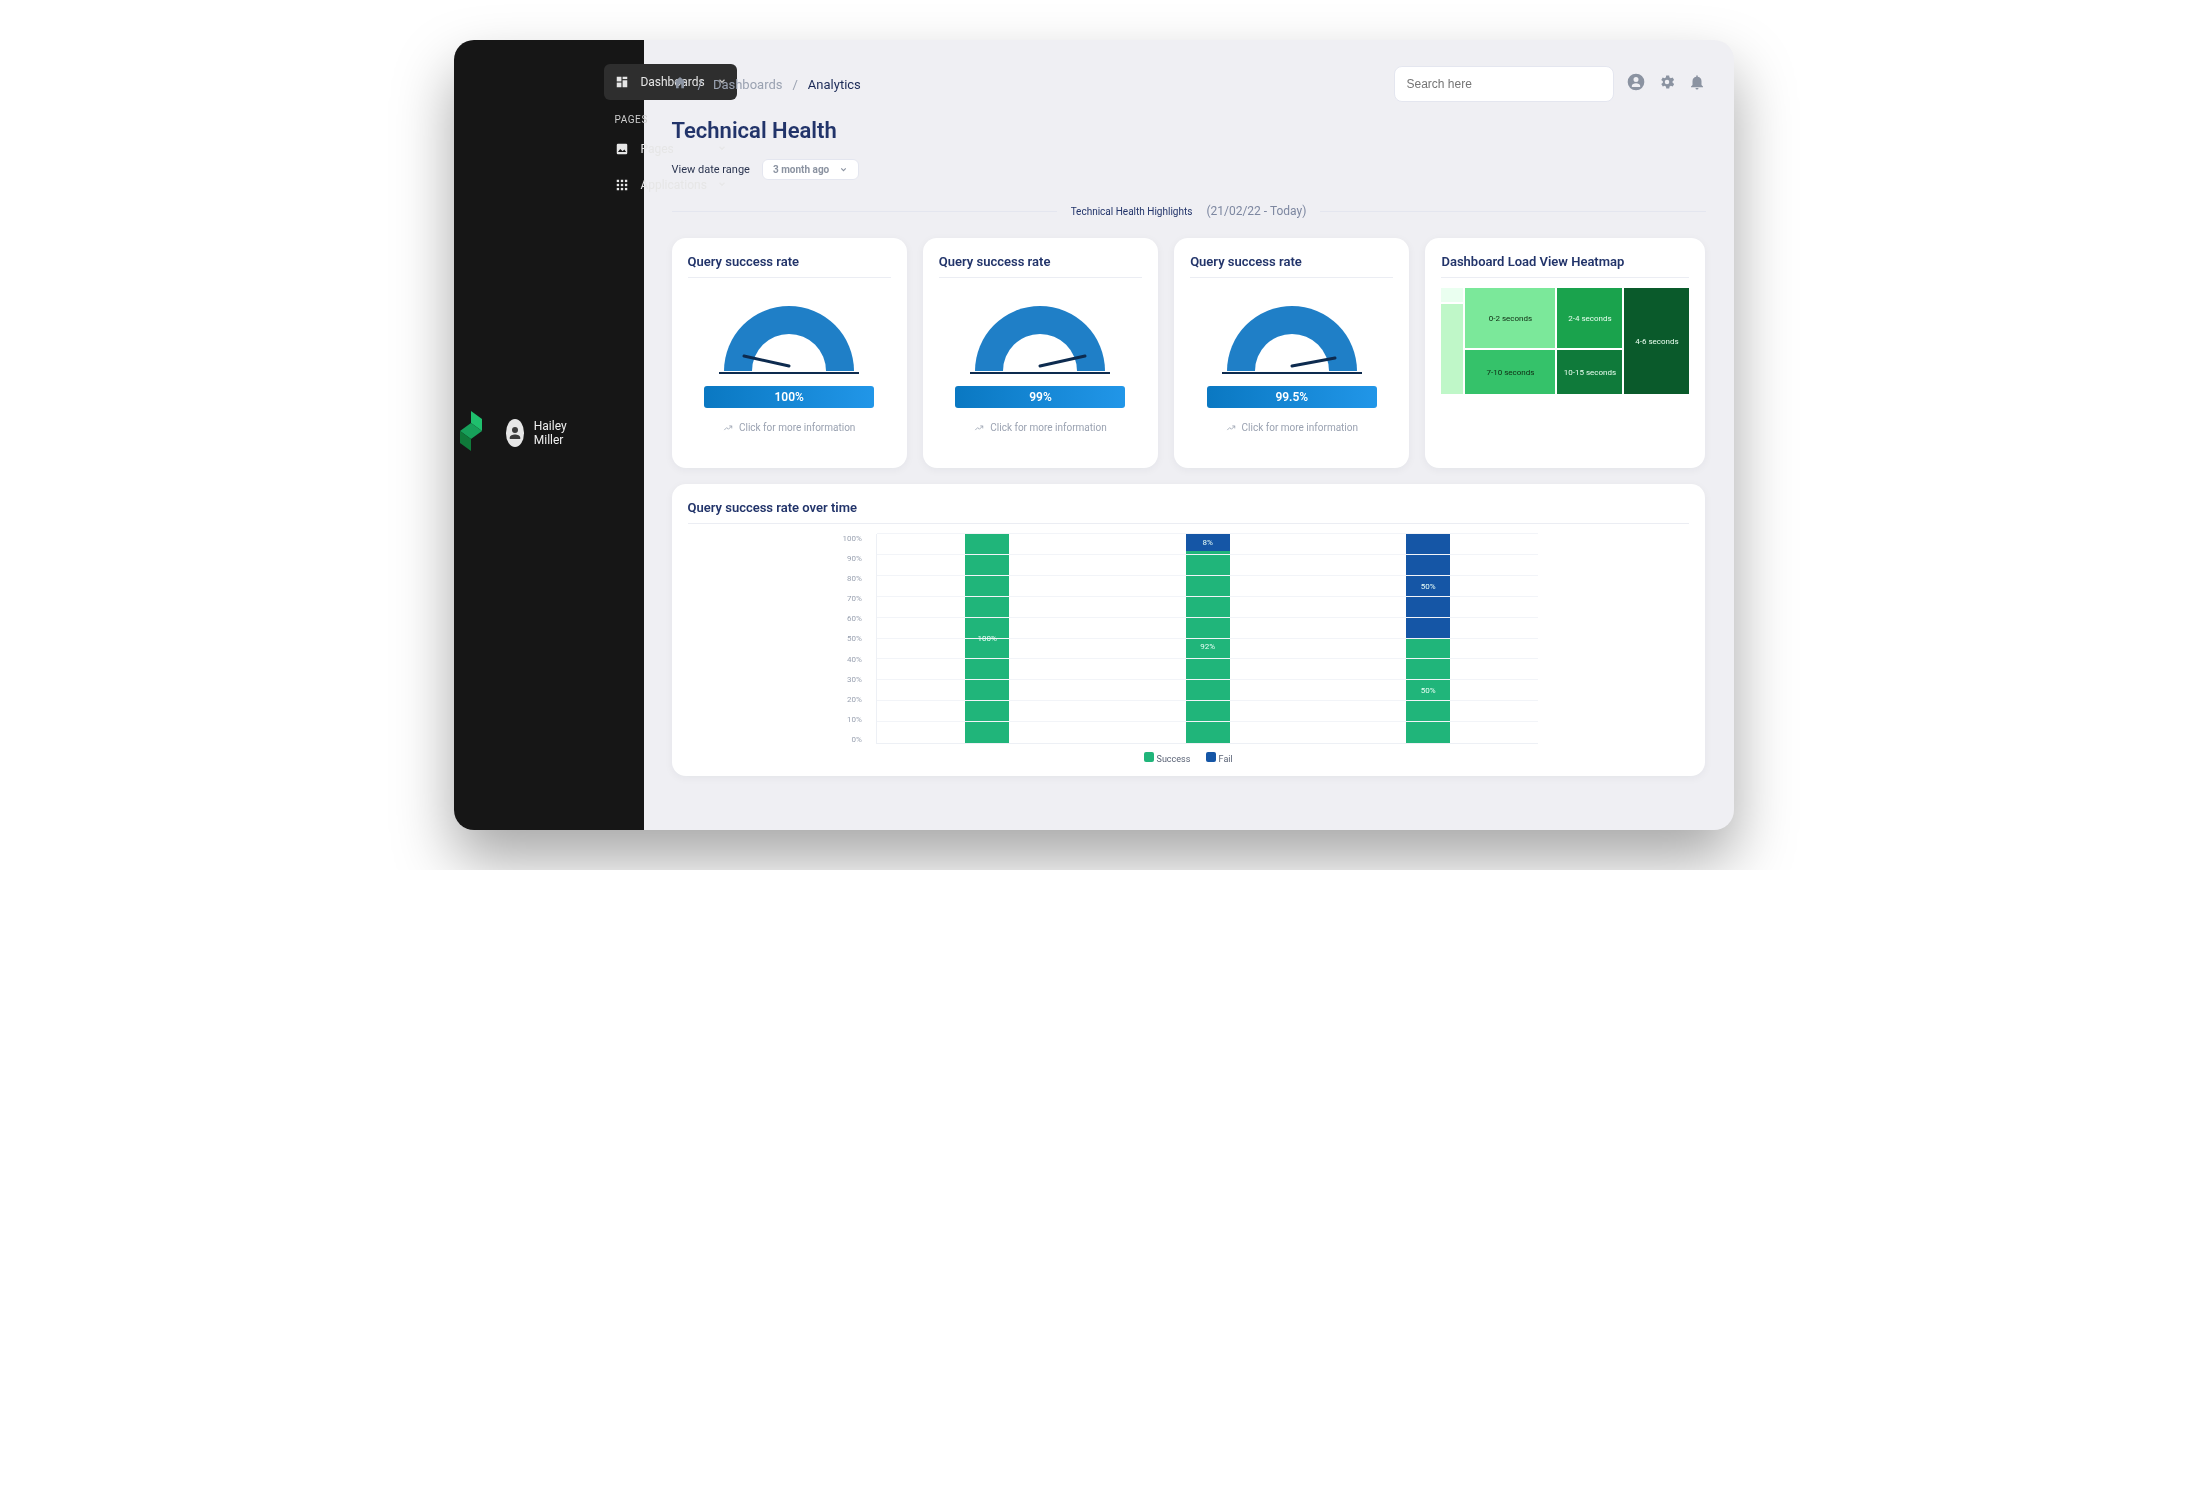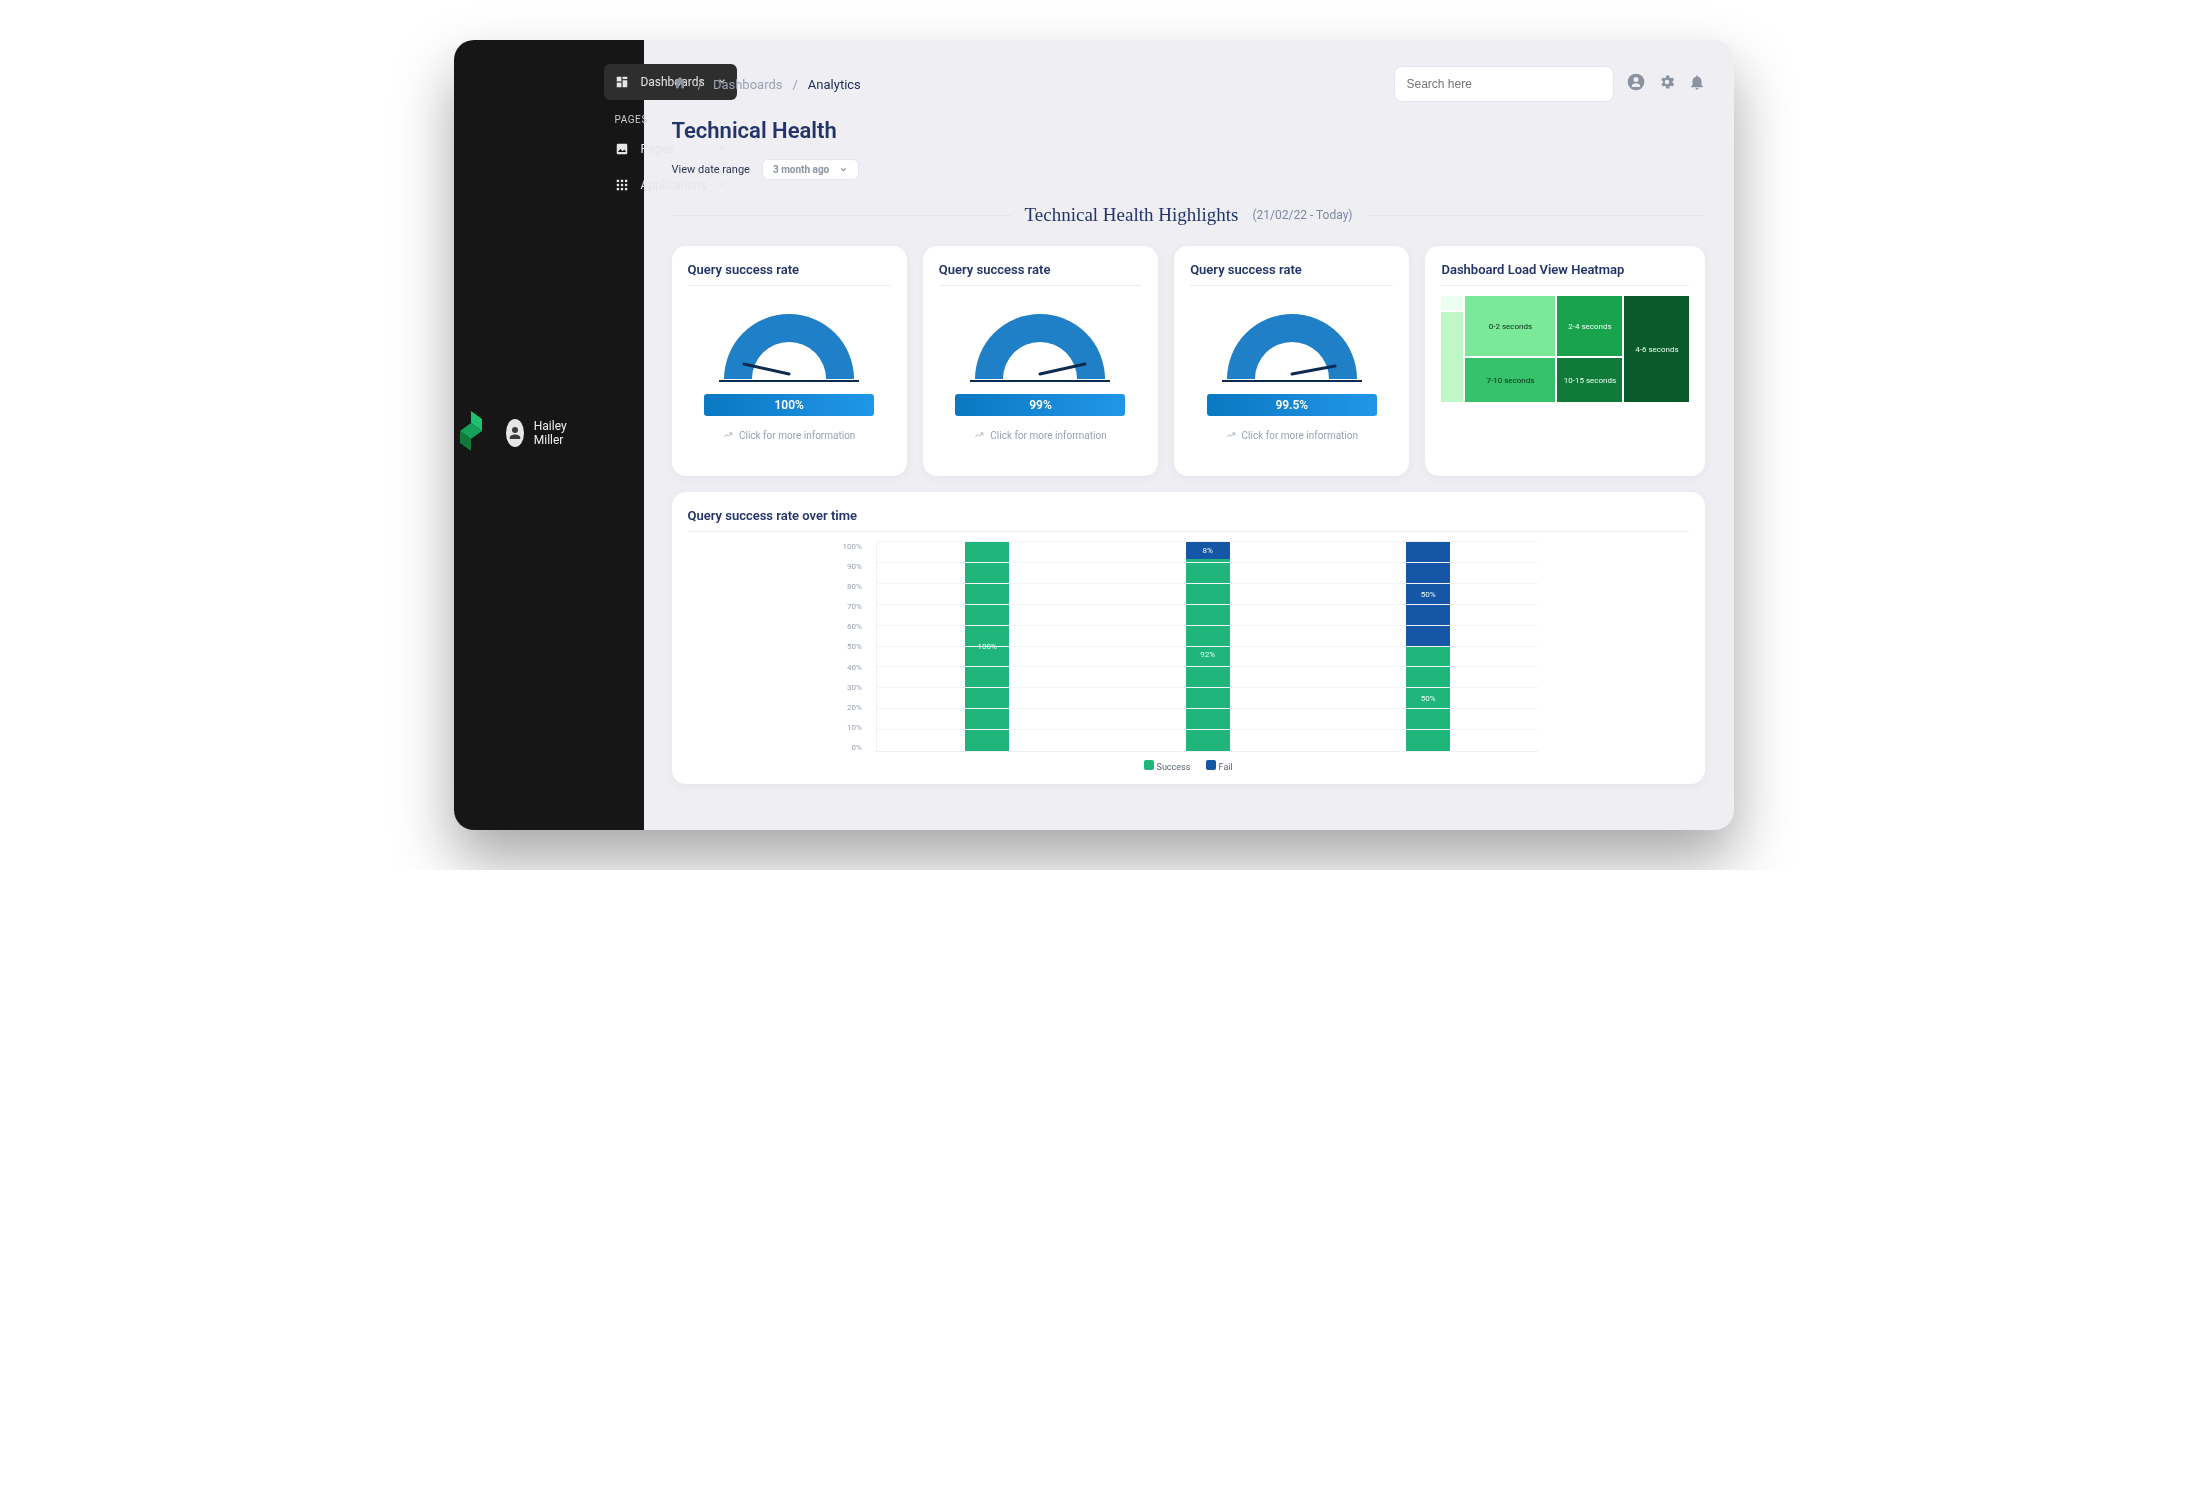--- a/index.html
+++ b/index.html
@@ -80,33 +80,33 @@
   .search input { border: none; outline: none; font-size: 12px; width: 100%; color: #2a2f3a; background: transparent; }
   .topbar .header-icon { color:#8b93a1; cursor: pointer; }
 
   .page-title { color: #22346a; font-size: 22px; font-weight: 600; margin-top: 6px; }
   .range-row { display: flex; align-items: center; gap: 12px; font-size: 11px; color: #2b3550; margin: 6px 0 6px; }
   .range-row .label { color: #2b3550; }
   .range-select { border: 1px solid #e4e6ef; background: #fff; border-radius: 6px; padding: 4px 10px; font-size: 10px; color: #8b93a1; display:flex; align-items:center; gap:10px;font-weight:bold; }
 
   .section-divider { display:flex; align-items:center; gap:14px; margin: 8px 0 10px; }
   .section-divider::before, .section-divider::after { content:""; flex:1; height:1px; background:#e4e6ef; }
-  .section-title { color:#22346a; font-size: 19px; font-family: Liberation Serif, serif; }
+  .section-title { color:#22346a; font-size: 10px; }
   .section-date { color:#7d87a0; font-size: 12px; }
 
   .cards { display:grid; grid-template-columns: repeat(4, 1fr); gap: 16px; }
   .card { background:#fff; border-radius: 14px; padding: 16px 16px 12px; box-shadow: 0 2px 8px rgba(20,30,60,.05); min-height: 230px; position: relative; }
   .card h4 { font-size: 13px; color:#22346a; font-weight: 600; margin-bottom: 8px; }
   .card .divider { height:1px; background:#ebedf3; margin-bottom: 10px; }
 
   
   .gauge-wrap { display:flex; flex-direction:column; align-items:center; gap:10px; margin-top: 18px; }
   .gauge { width: 150px; height: 80px; position: relative; }
   .gauge-bar { height: 22px; width: 170px; background: linear-gradient(90deg,#0a78c2,#2196e8); border-radius: 3px; display:flex; align-items:center; justify-content:center; color:#fff; font-size: 12px; font-weight:600; }
-  .info-link { display:flex; align-items:flex-start; gap:6px; color:#9aa2b1; font-size: 10px; margin-top: 14px; justify-content:center; }
+  .info-link { display:flex; align-items:center; gap:6px; color:#9aa2b1; font-size: 10px; margin-top: 14px; justify-content:center; }
 
   
   .heatmap { display:grid; grid-template-columns: 22px 90px 65px 65px; grid-template-rows: 14px 44px 44px; gap:2px; margin-top: 7px;}
   .hm-cell { display:flex; align-items:center; justify-content:center; font-size:8px; color:#0e2a12; }
   .hm-label { text-align:center; }
   .c0{background:#eafff0;} .c1{background:#bff7c8;} .c2{background:#7be89a;} .c3{background:#35c26a;} .c4{background:#1aa34d;} .c5{background:#0f7a3a;} .c6{background:#0a5a2b;}
 
   
   .wide-card { grid-column: 1 / -1; min-height: 280px; }
   .chart-area { display:flex; gap:10px; height: 210px; padding: 0 10px;}

